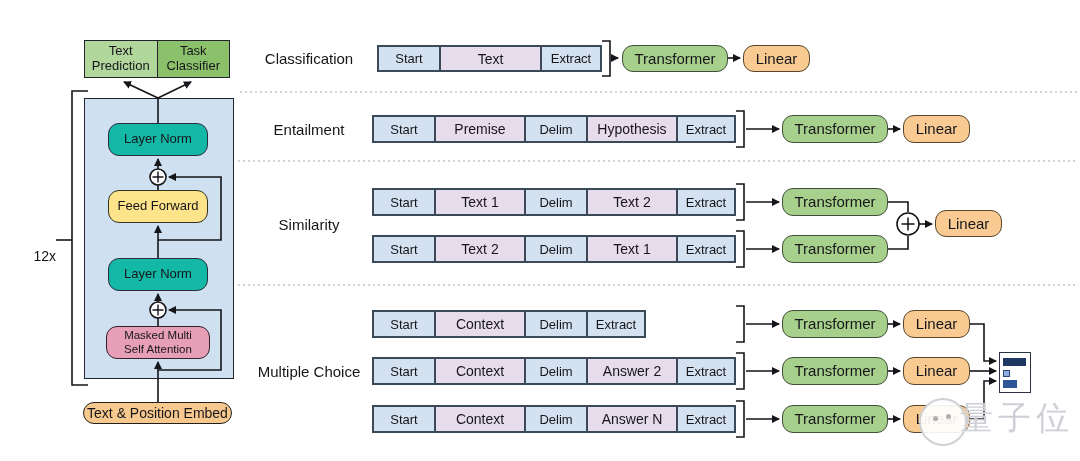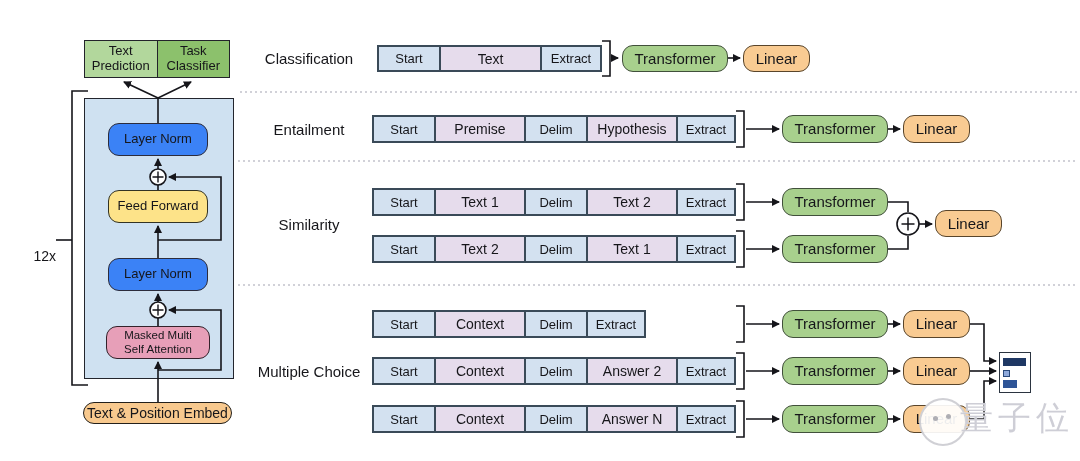--- a/index.html
+++ b/index.html
@@ -13,21 +13,21 @@
 
   
   .bigbox{position:absolute;left:84px;top:98px;width:150px;height:281px;background:#cfe1f1;
           border:1.8px solid #23252d;z-index:0;box-sizing:border-box;}
   .heads{position:absolute;left:84px;top:40px;width:146px;height:38px;display:flex;
          border:1.6px solid #23232b;box-sizing:border-box;z-index:2;}
   .head-cell{flex:1;display:flex;align-items:center;justify-content:center;text-align:center;
              font-size:13px;line-height:1.15;}
   .head-1{background:#b2d79c;}
   .head-2{background:#8cc16c;border-left:1.6px solid #23232b;}
-  .lnbox{background:#3b82f6;border:1.6px solid #2c2c3c;font-size:13px;}
+  .lnbox{background:#14b8a6;border:1.6px solid #2c2c3c;font-size:13px;}
   .ffbox{background:#fde389;border:1.6px solid #333324;font-size:13px;}
   .attbox{background:#e79fb8;border:1.6px solid #33222b;font-size:11.5px;}
   .embedbox{background:#f8c98e;border:1.8px solid #23201b;font-size:14px;}
   .repeat{position:absolute;left:22px;top:248px;width:34px;text-align:right;font-size:14px;z-index:2;}
 
   
   .task-label{position:absolute;left:246px;width:126px;text-align:center;font-size:15px;z-index:2;}
 
   
   .tbar{position:absolute;display:inline-flex;border:2px solid #3a4a58;box-sizing:border-box;z-index:2;}

